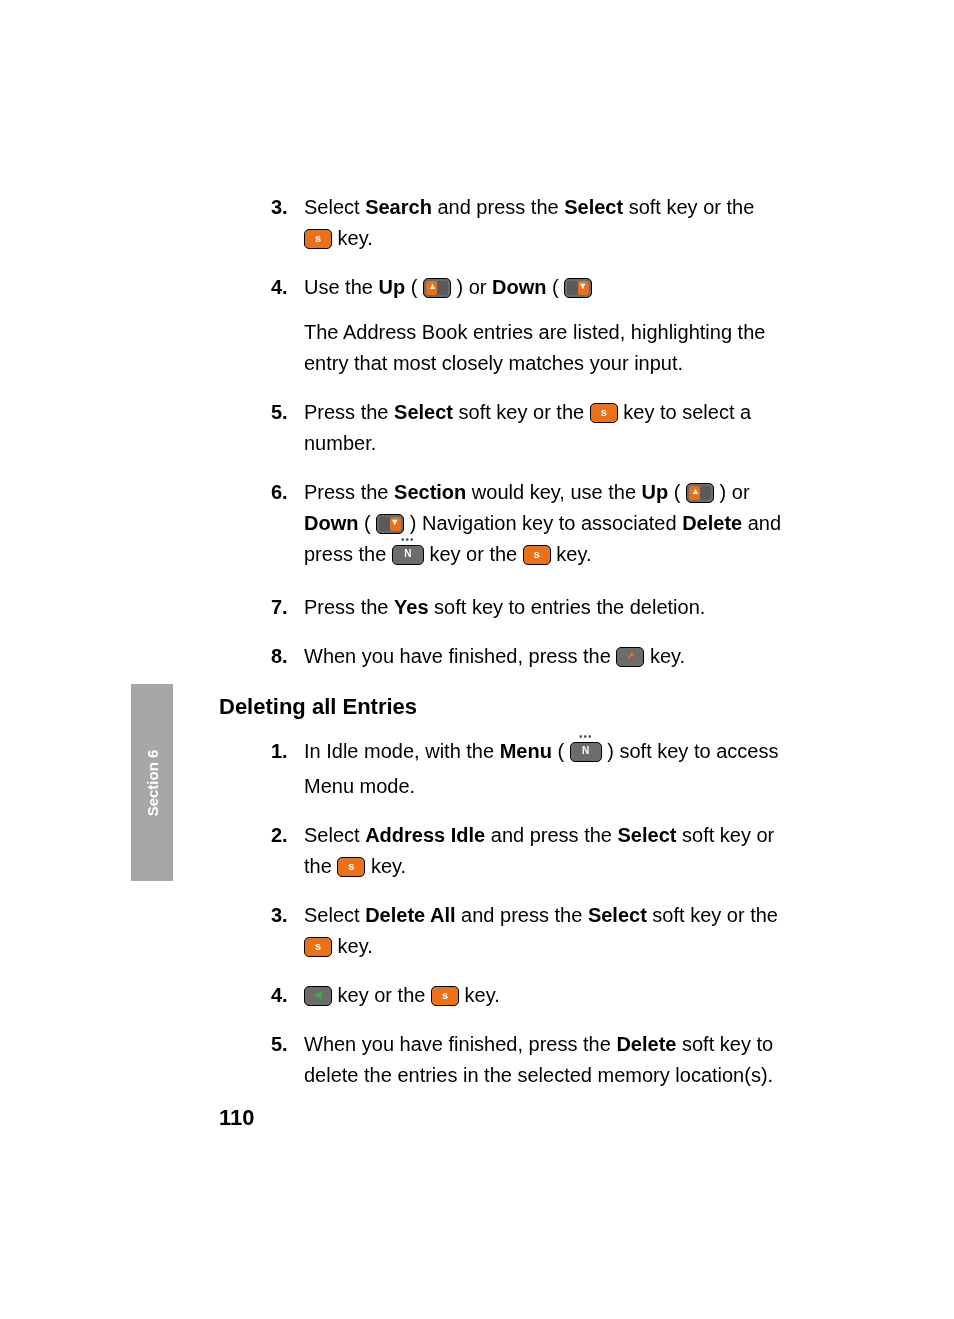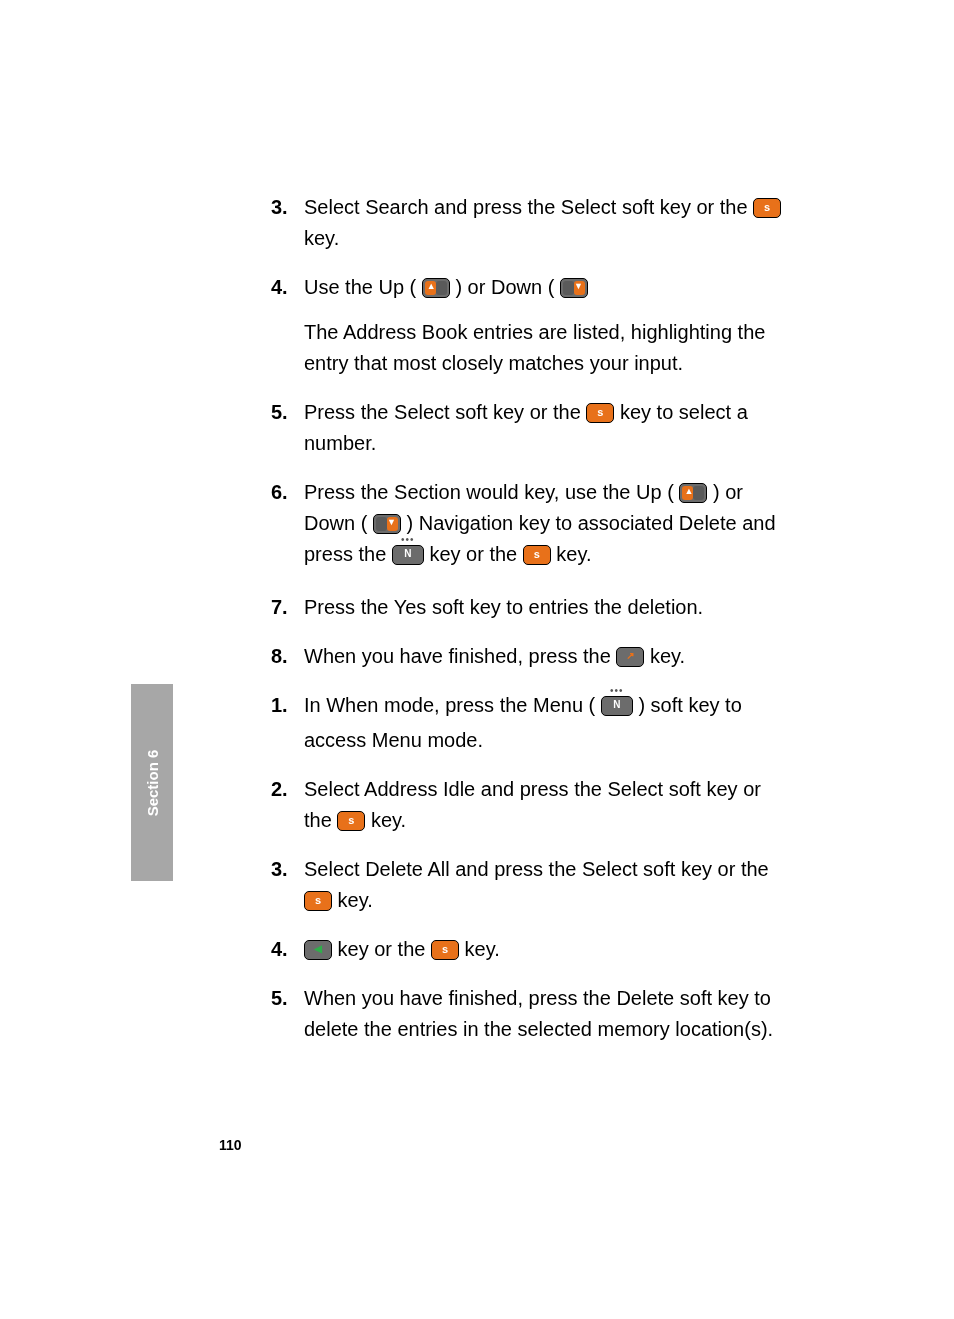--- a/index.html
+++ b/index.html
@@ -6,22 +6,22 @@
   .page{position:relative;width:954px;height:1319px;margin:0 auto;background:#fff}
   .side-tab{position:absolute;left:131px;top:684px;width:42px;height:197px;background:#a7a7a7}
   .side-tab span{position:absolute;left:50%;top:50%;transform:translate(-50%,-50%) rotate(-90deg);transform-origin:center;color:#fff;font-size:15px;font-weight:700;white-space:nowrap}
   .content{position:absolute;left:219px;top:192px;width:565px;font-size:20px;line-height:1.55}
   ol.steps{list-style:none;margin:0;padding:0}
   ol.steps>li{position:relative;padding-left:85px;margin-bottom:18px}
   ol.steps>li .num{position:absolute;left:52px;top:0;font-weight:700}
   .para{margin-top:6px;margin-bottom:6px}
   .space{height:8px}
   h3.subhead{font-size:22px;font-weight:700;margin:16px 0 12px 0}
-  b{font-weight:400}
-  .pagenum{position:absolute;left:219px;top:1137px;font-size:14px;font-weight:700}
+  b{font-weight:700}
+  .pagenum{position:absolute;left:219px;top:1105px;font-size:22px;font-weight:700}
   
   .key{display:inline-block;vertical-align:-4px;border-radius:5px;text-align:center}
   .key-orange{width:26px;height:18px;background:#e8711a;border:1px solid #000;border-radius:5px;position:relative}
   .key-orange .sym{position:absolute;left:50%;top:50%;transform:translate(-50%,-55%);color:#fff;font-size:11px;font-weight:700}
   .key-nav{width:26px;height:18px;background:#6c6c6c;border:1px solid #000;border-radius:5px;position:relative}
   .key-nav .half{position:absolute;top:2px;bottom:2px;width:11px;border-radius:3px}
   .key-nav .half.left{left:2px;background:#5a5a5a}
   .key-nav .half.right{right:2px;background:#5a5a5a}
   .key-nav.key-up .half.left{background:#e8711a}
   .key-nav.key-down .half.right{background:#e8711a}
@@ -91,26 +91,27 @@
       </li>
 
       <li>
         <span class="num">8.</span>
         <span>When you have finished, press the </span>
         <span class="key key-dark"><span class="sym">↗</span></span>
         <span> key.</span>
       </li>
     </ol>
 
+    <h3 class="subhead">Deleting all Entries</h3>
 
     <ol class="steps">
 
       <li>
         <span class="num">1.</span>
-        <span>In When mode, press the </span><b>Menu</b><span> (</span>
+        <span>In Idle mode, with the </span><b>Menu</b><span> (</span>
         <span class="key-menu"><span class="dots">•••</span><span class="body"><span class="sym">N</span></span></span>
         <span>) soft key to access Menu mode.</span>
       </li>
 
       <li>
         <span class="num">2.</span>
         <span>Select </span><b>Address Idle</b><span> and press the </span><b>Select</b><span> soft key or the </span>
         <span class="key key-orange"><span class="sym">s</span></span>
         <span> key.</span>
       </li>

